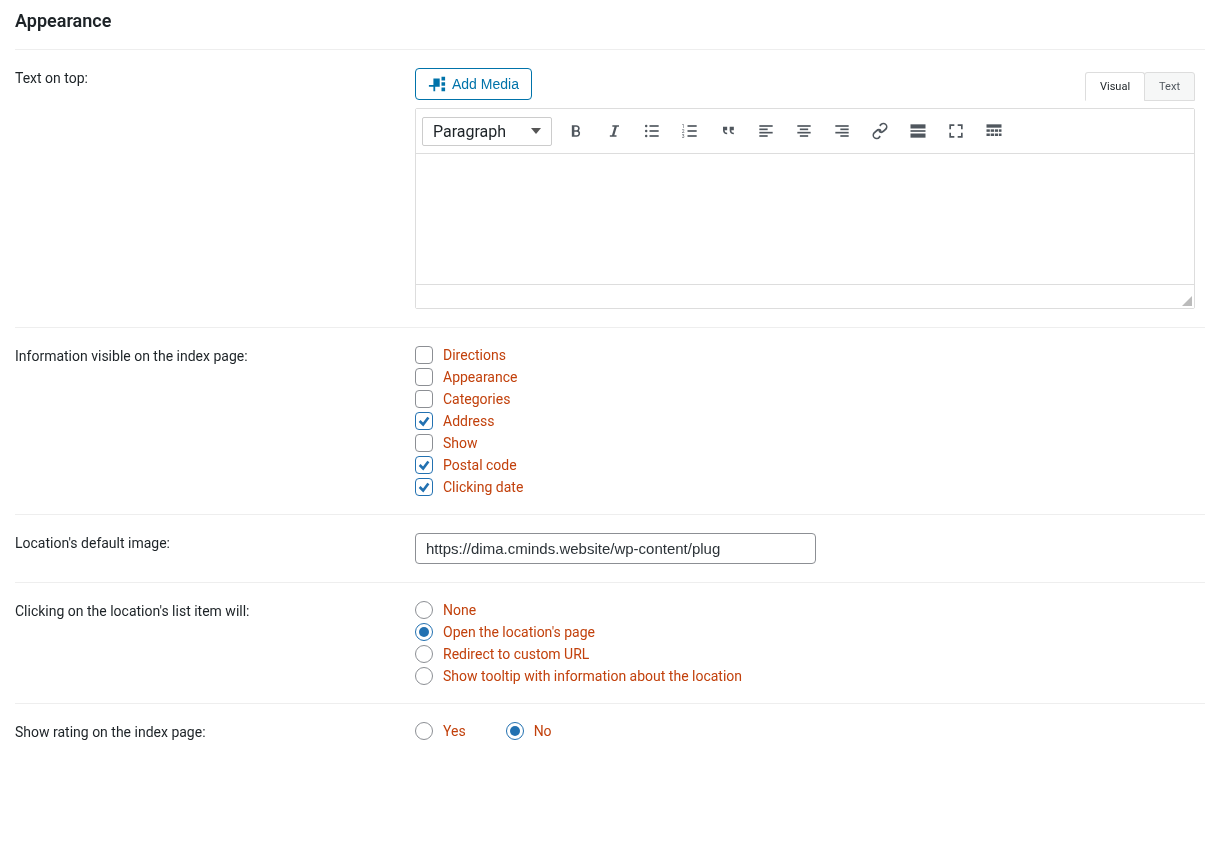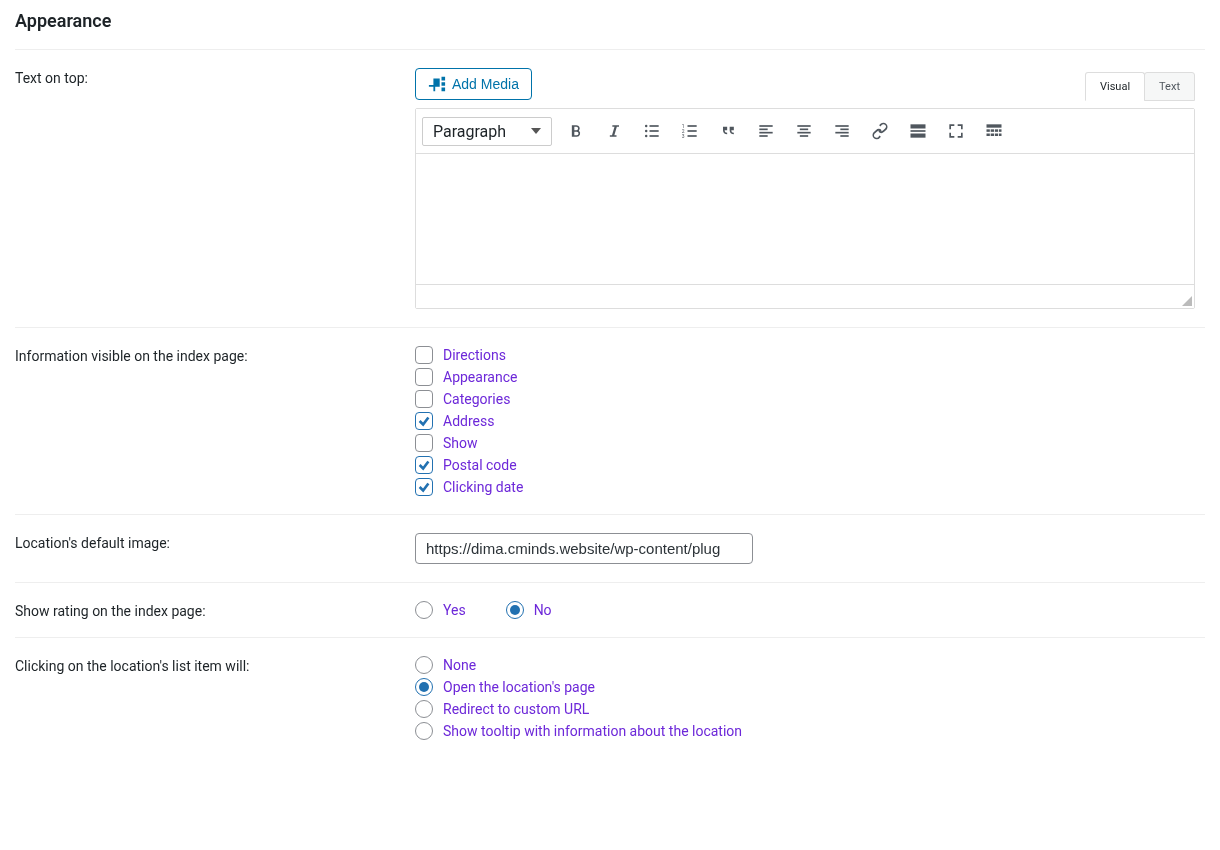--- a/index.html
+++ b/index.html
@@ -137,21 +137,21 @@
   .resize-grip::before {
     content: "";
     position: absolute;
     right: 0; bottom: 0;
     width: 0; height: 0;
     border-right: 10px solid #bbb;
     border-top: 10px solid transparent;
   }
   
   .opt-list { display: flex; flex-direction: column; gap: 4px; }
-  .opt-row { display: flex; align-items: center; gap: 10px; color: #6d28d9;}
+  .opt-row { display: flex; align-items: center; gap: 10px; color: #c2410c;}
   .chk, .rad {
     width: 18px; height: 18px;
     border: 1px solid #8c8f94;
     background: #fff;
     display: inline-flex;
     align-items: center;
     justify-content: center;
     flex-shrink: 0;
     cursor: pointer;
   }
@@ -159,21 +159,21 @@
   .rad { border-radius: 50%; }
   .chk.checked { border-color: #2271b1; }
   .chk.checked svg { width: 14px; height: 14px; stroke: #2271b1; stroke-width: 3; fill: none; }
   .rad.checked { border-color: #2271b1; }
   .rad.checked .dot {
     width: 10px; height: 10px; border-radius: 50%;
     background: #2271b1;
   }
   .radio-inline { display: flex; gap: 40px; }
   input.textfield {
-    width: 338px;
+    width: 401px;
     padding: 6px 10px;
     font-size: 15px;
     border: 1px solid #8c8f94;
     border-radius: 4px;
     color: #2c3338;
   }
   .editor-header { display:flex; align-items:flex-end; justify-content:space-between; }
 </style>
 </head>
 <body>
@@ -352,57 +352,57 @@
 
 
 <tr>
   <th>Location's default image:</th>
   <td>
     <input type="text" class="textfield" value="https://dima.cminds.website/wp-content/plug" style="">
   </td>
 </tr>
 
 <tr>
+  <th>Clicking on the location's list item will:</th>
+  <td>
+    <div class="opt-list">
+      <label class="opt-row">
+              <span class="rad"></span>
+              <span>None</span>
+            </label>
+      <label class="opt-row">
+              <span class="rad checked">
+                <span class="dot"></span>
+              </span>
+              <span>Open the location's page</span>
+            </label>
+      <label class="opt-row">
+              <span class="rad"></span>
+              <span>Redirect to custom URL</span>
+            </label>
+      <label class="opt-row">
+              <span class="rad"></span>
+              <span>Show tooltip with information about the location</span>
+            </label>
+    </div>
+  </td>
+</tr>
+
+<tr>
   <th>Show rating on the index page:</th>
   <td>
     <div class="radio-inline">
       <label class="opt-row">
               <span class="rad"></span>
               <span>Yes</span>
             </label>
       <label class="opt-row">
               <span class="rad checked">
                 <span class="dot"></span>
               </span>
               <span>No</span>
             </label>
     </div>
   </td>
 </tr>
 
-<tr>
-  <th>Clicking on the location's list item will:</th>
-  <td>
-    <div class="opt-list">
-      <label class="opt-row">
-              <span class="rad"></span>
-              <span>None</span>
-            </label>
-      <label class="opt-row">
-              <span class="rad checked">
-                <span class="dot"></span>
-              </span>
-              <span>Open the location's page</span>
-            </label>
-      <label class="opt-row">
-              <span class="rad"></span>
-              <span>Redirect to custom URL</span>
-            </label>
-      <label class="opt-row">
-              <span class="rad"></span>
-              <span>Show tooltip with information about the location</span>
-            </label>
-    </div>
-  </td>
-</tr>
-
 </tbody>
   </table>
 
 </body></html>

